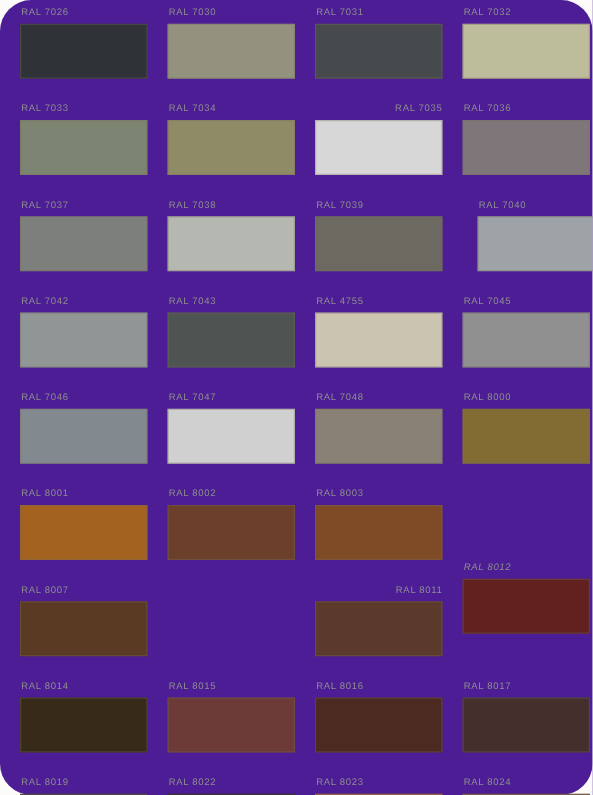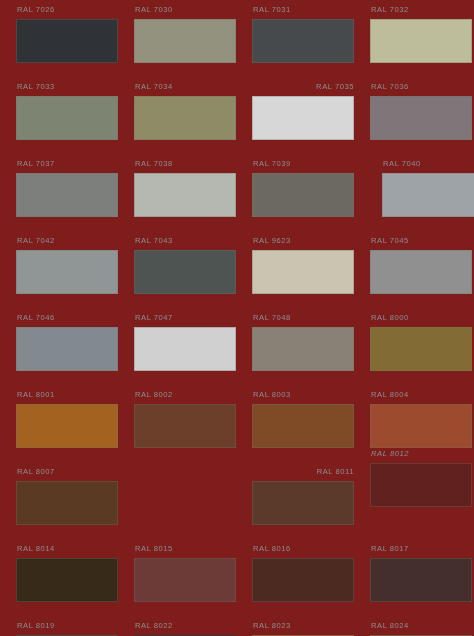--- a/index.html
+++ b/index.html
@@ -39,21 +39,21 @@
     display: block;
     width: 102px;
     height: 44px;
     box-sizing: border-box;
     border: 1px solid rgba(120, 110, 95, 0.35);
   }
 </style>
 </head>
 <body>
 
-<main id="palette-grid" style="background: #7f1d1d;">
+<main id="palette-grid" style="background: #4c1d95; border-radius: 25px;">
     <div class="swatch-cell" style="left: 16px; top: 5px;">
       <span class="swatch-label">RAL 7026</span>
       <span class="swatch-chip" style="background: rgb(47, 51, 56); color: rgb(142, 142, 142);"></span>
     </div>
     <div class="swatch-cell" style="left: 134px; top: 5px;">
       <span class="swatch-label">RAL 7030</span>
       <span class="swatch-chip" style="background: rgb(146, 146, 126); color: rgb(142, 142, 142);"></span>
     </div>
     <div class="swatch-cell" style="left: 252px; top: 5px;">
       <span class="swatch-label">RAL 7031</span>
@@ -97,21 +97,21 @@
     </div>
     <div class="swatch-cell" style="left: 16px; top: 236px;">
       <span class="swatch-label">RAL 7042</span>
       <span class="swatch-chip" style="background: rgb(143, 150, 149); color: rgb(142, 142, 142);"></span>
     </div>
     <div class="swatch-cell" style="left: 134px; top: 236px;">
       <span class="swatch-label">RAL 7043</span>
       <span class="swatch-chip" style="background: rgb(78, 84, 81); color: rgb(142, 142, 142);"></span>
     </div>
     <div class="swatch-cell" style="left: 252px; top: 236px;">
-      <span class="swatch-label">RAL 9623</span>
+      <span class="swatch-label">RAL 4755</span>
       <span class="swatch-chip" style="background: rgb(202, 196, 176); color: rgb(142, 142, 142);"></span>
     </div>
     <div class="swatch-cell" style="left: 370px; top: 236px;">
       <span class="swatch-label">RAL 7045</span>
       <span class="swatch-chip" style="background: rgb(144, 144, 144); color: rgb(142, 142, 142);"></span>
     </div>
     <div class="swatch-cell" style="left: 16px; top: 313px;">
       <span class="swatch-label">RAL 7046</span>
       <span class="swatch-chip" style="background: rgb(130, 137, 143); color: rgb(142, 142, 142);"></span>
     </div>
@@ -131,24 +131,20 @@
       <span class="swatch-label">RAL 8001</span>
       <span class="swatch-chip" style="background: rgb(163, 98, 31); color: rgb(142, 142, 142);"></span>
     </div>
     <div class="swatch-cell" style="left: 134px; top: 390px;">
       <span class="swatch-label">RAL 8002</span>
       <span class="swatch-chip" style="background: rgb(107, 63, 42); color: rgb(142, 142, 142);"></span>
     </div>
     <div class="swatch-cell" style="left: 252px; top: 390px;">
       <span class="swatch-label">RAL 8003</span>
       <span class="swatch-chip" style="background: rgb(126, 75, 38); color: rgb(142, 142, 142);"></span>
-    </div>
-    <div class="swatch-cell" style="left: 370px; top: 390px;">
-      <span class="swatch-label">RAL 8004</span>
-      <span class="swatch-chip" style="background: rgb(156, 75, 47); color: rgb(142, 142, 142);"></span>
     </div>
     <div class="swatch-cell" style="left: 16px; top: 467px;">
       <span class="swatch-label">RAL 8007</span>
       <span class="swatch-chip" style="background: rgb(90, 58, 34); color: rgb(142, 142, 142);"></span>
     </div>
     <div class="swatch-cell" style="left: 252px; top: 467px; text-align: right;">
       <span class="swatch-label">RAL 8011</span>
       <span class="swatch-chip" style="background: rgb(91, 58, 43); color: rgb(142, 142, 142);"></span>
     </div>
     <div class="swatch-cell" style="left: 370px; top: 449px; font-style: italic;">

